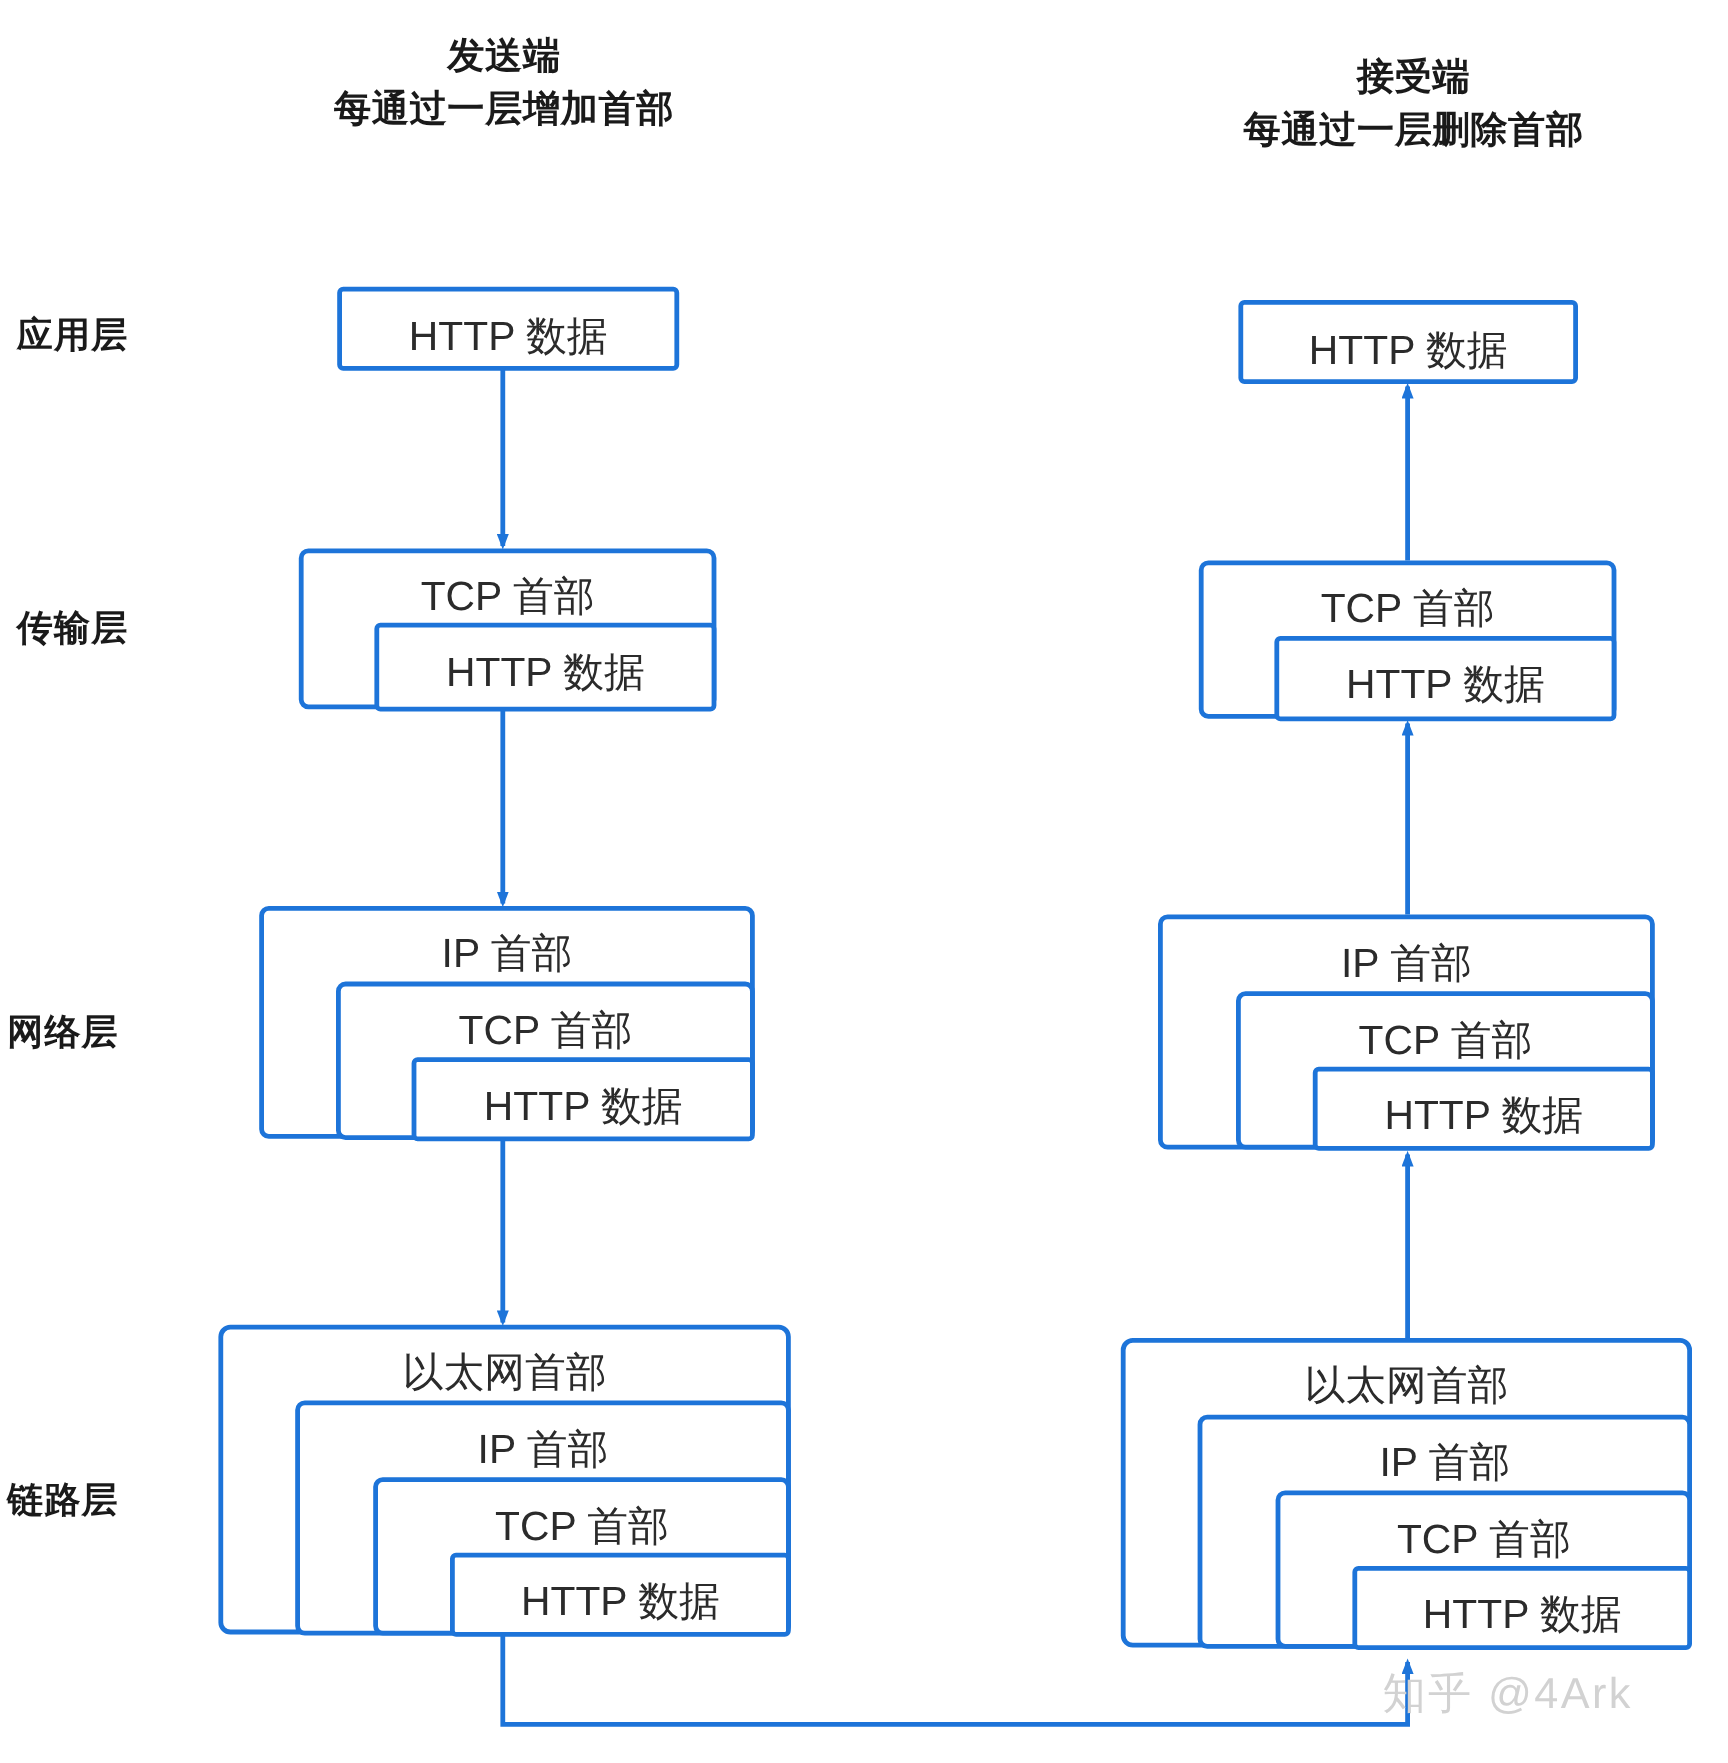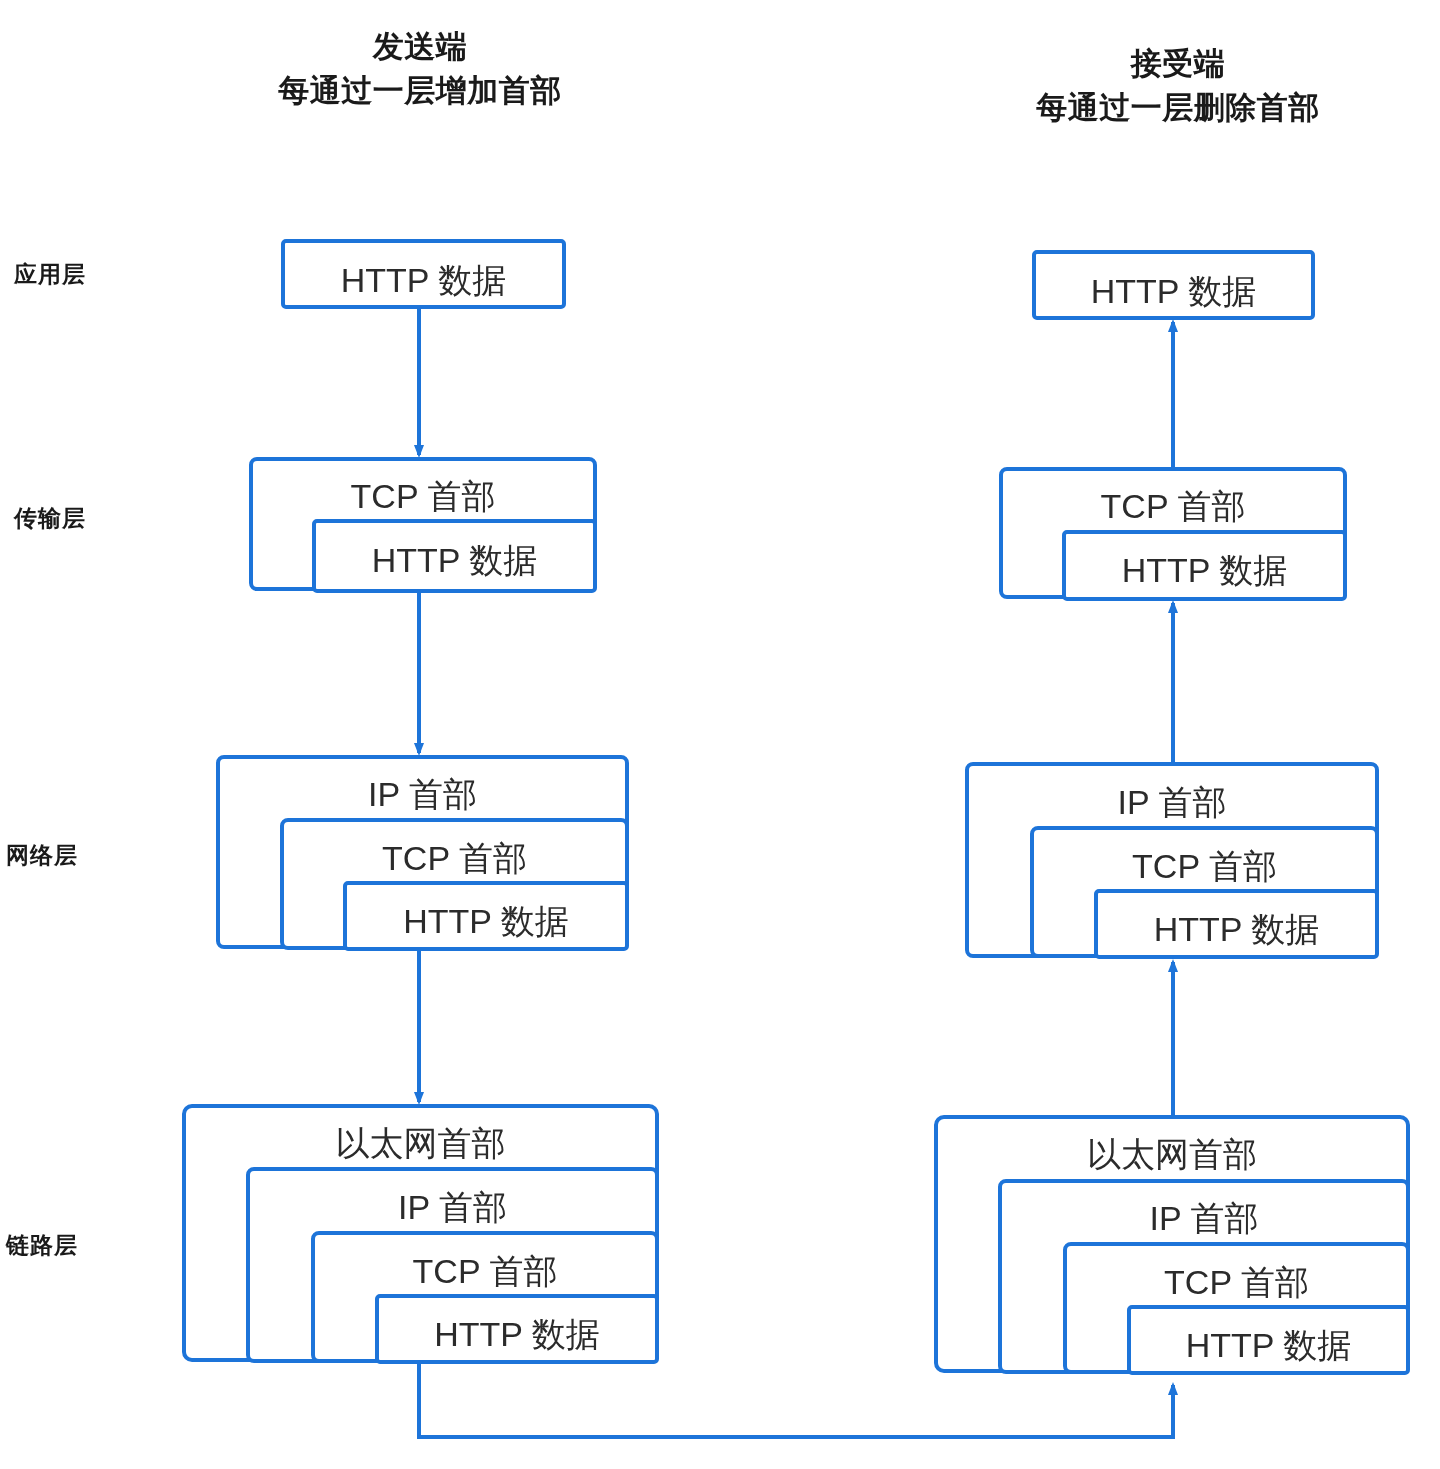--- a/index.html
+++ b/index.html
@@ -9,21 +9,21 @@
     -webkit-font-smoothing:antialiased;
   }
   #stage{position:absolute;left:0;top:0;width:1440px;height:1132px;}
   svg#diagram{position:absolute;left:0;top:0;width:1440px;height:1469px;display:block;}
 
   .colhead{
     position:absolute;text-align:center;font-weight:bold;color:#1a1a1a;
     font-size:31px;line-height:1.42;letter-spacing:0.5px;white-space:nowrap;
   }
   .layerlabel{
-    position:absolute;font-weight:bold;color:#1a1a1a;font-size:23px;
+    position:absolute;font-weight:bold;color:#1a1a1a;font-size:30px;
     white-space:nowrap;letter-spacing:1px;
   }
   .boxtext{
     position:absolute;text-align:center;color:#2b2b2b;font-size:34px;
     white-space:nowrap;pointer-events:none;
   }
   .watermark{
     position:absolute;color:#d2d2d2;font-size:36px;white-space:nowrap;
     letter-spacing:2px;font-weight:500;
   }
@@ -128,14 +128,15 @@
 
   <div class="boxtext" style="left: 967px; top: 780px; width: 410px; color: rgb(43, 43, 43);">IP 首部</div>
   <div class="boxtext" style="left: 1032px; top: 844px; width: 345px; color: rgb(43, 43, 43);">TCP 首部</div>
   <div class="boxtext" style="left: 1096px; top: 907px; width: 281px; color: rgb(43, 43, 43);">HTTP 数据</div>
 
   <div class="boxtext" style="left: 936px; top: 1132px; width: 472px; color: rgb(43, 43, 43);">以太网首部</div>
   <div class="boxtext" style="left: 1000px; top: 1196px; width: 408px; color: rgb(43, 43, 43);">IP 首部</div>
   <div class="boxtext" style="left: 1065px; top: 1260px; width: 343px; color: rgb(43, 43, 43);">TCP 首部</div>
   <div class="boxtext" style="left: 1129px; top: 1323px; width: 279px; color: rgb(43, 43, 43);">HTTP 数据</div>
 
+  <div class="watermark" style="left:1152px;top:1387px;">知乎 @4Ark</div>
 
 </div>
 
 </body></html>

